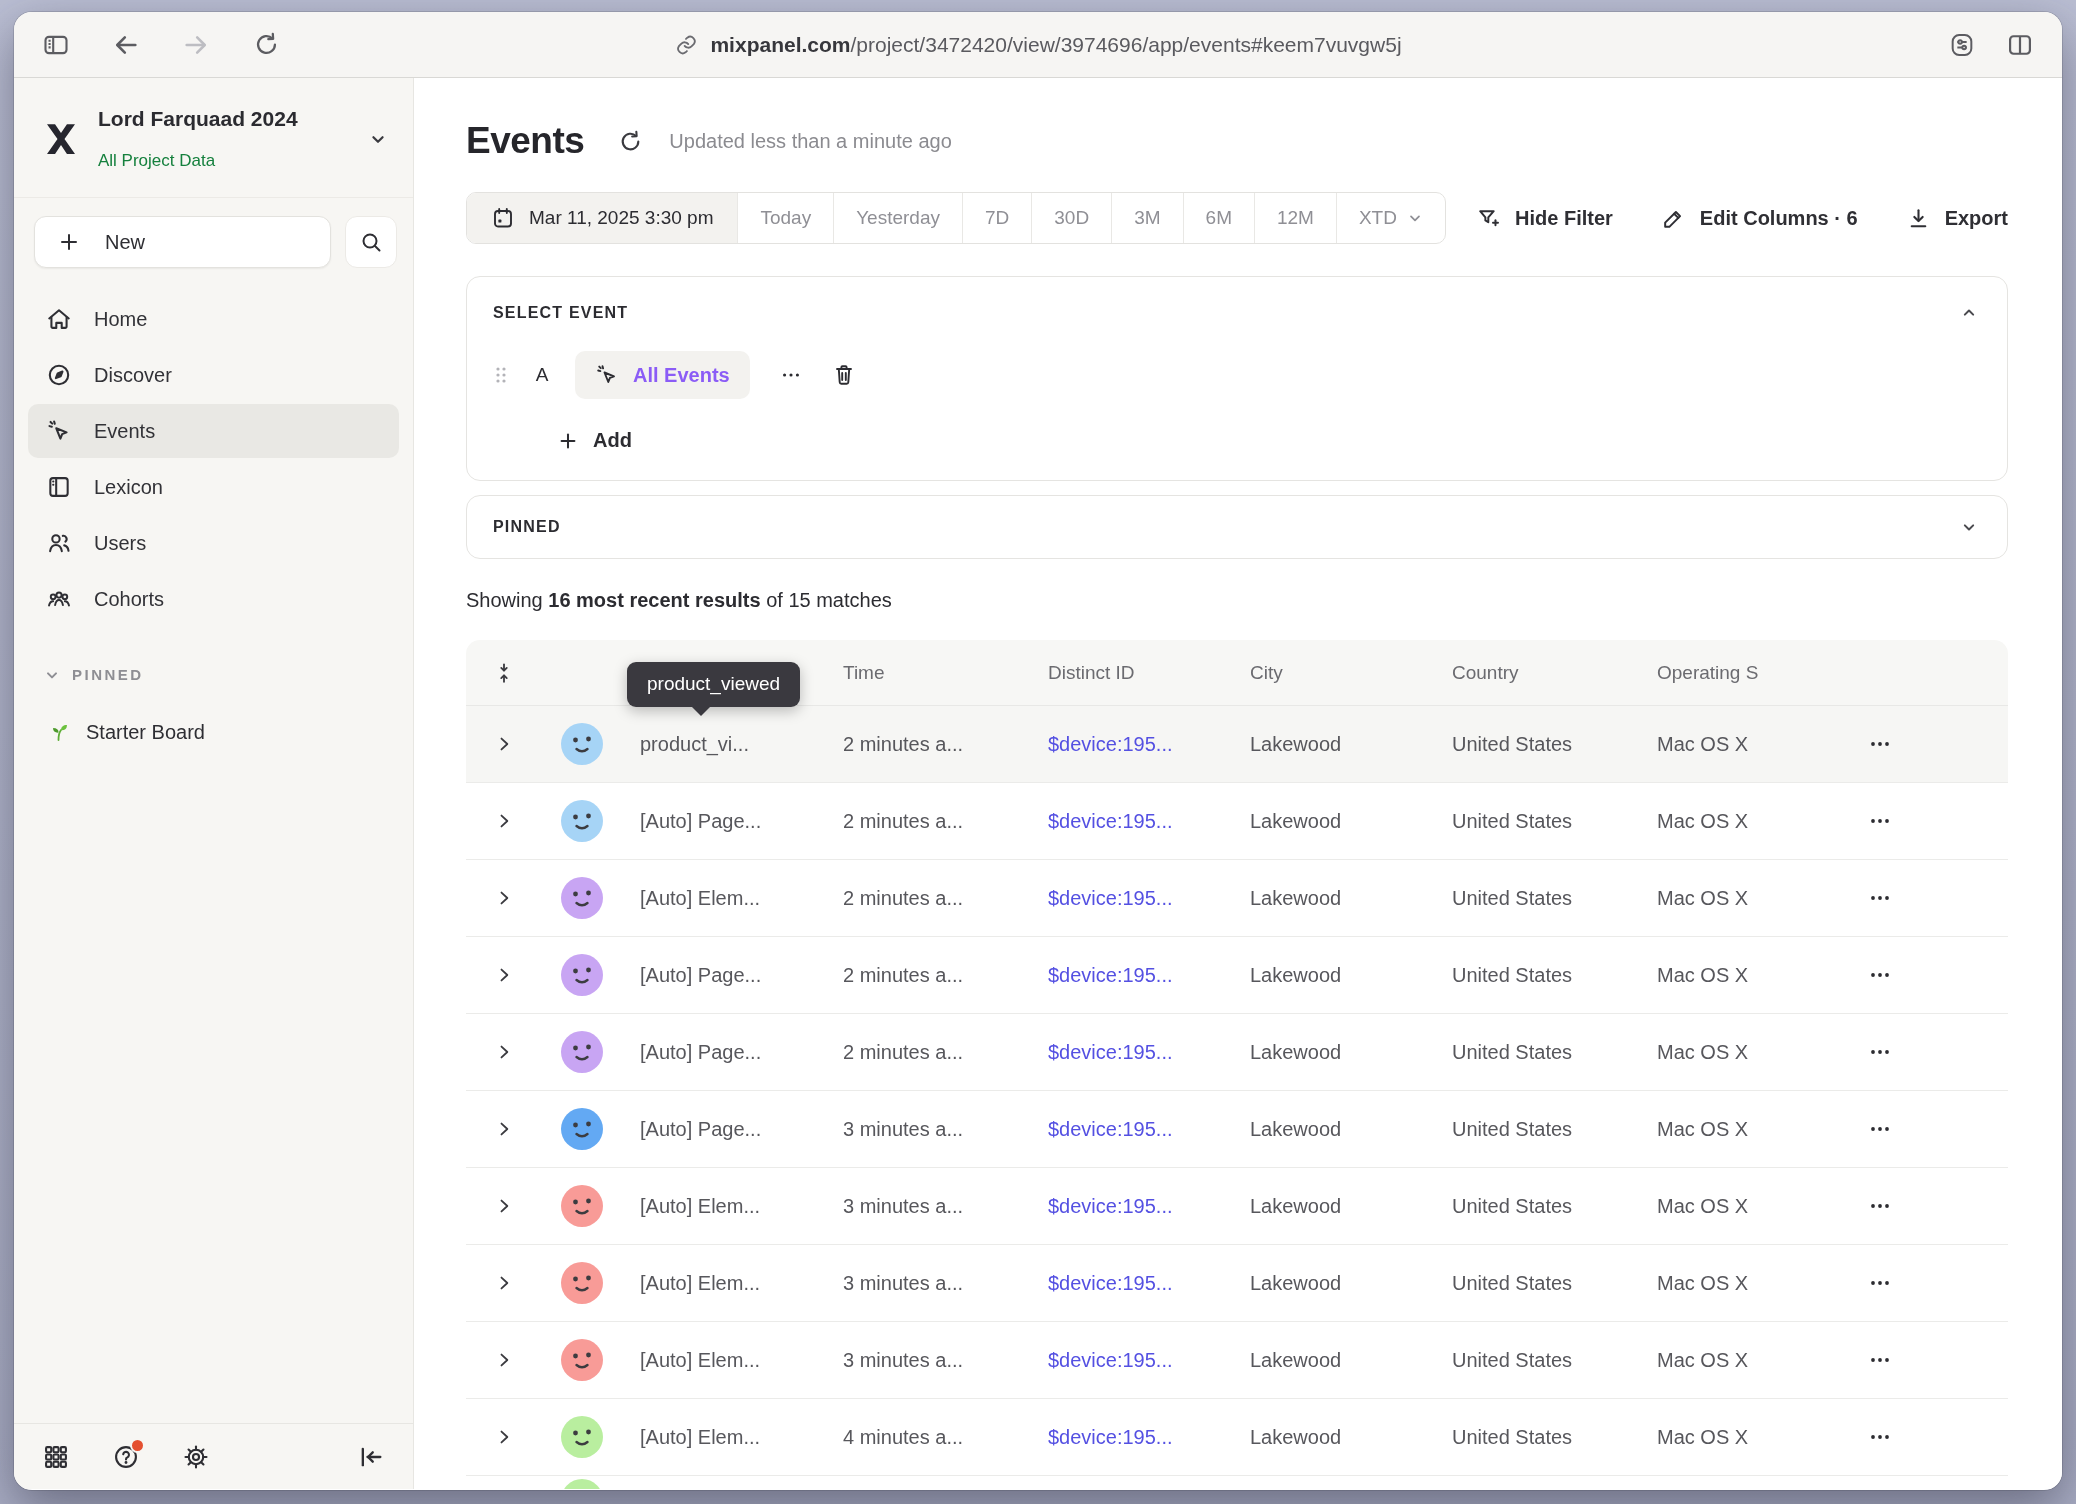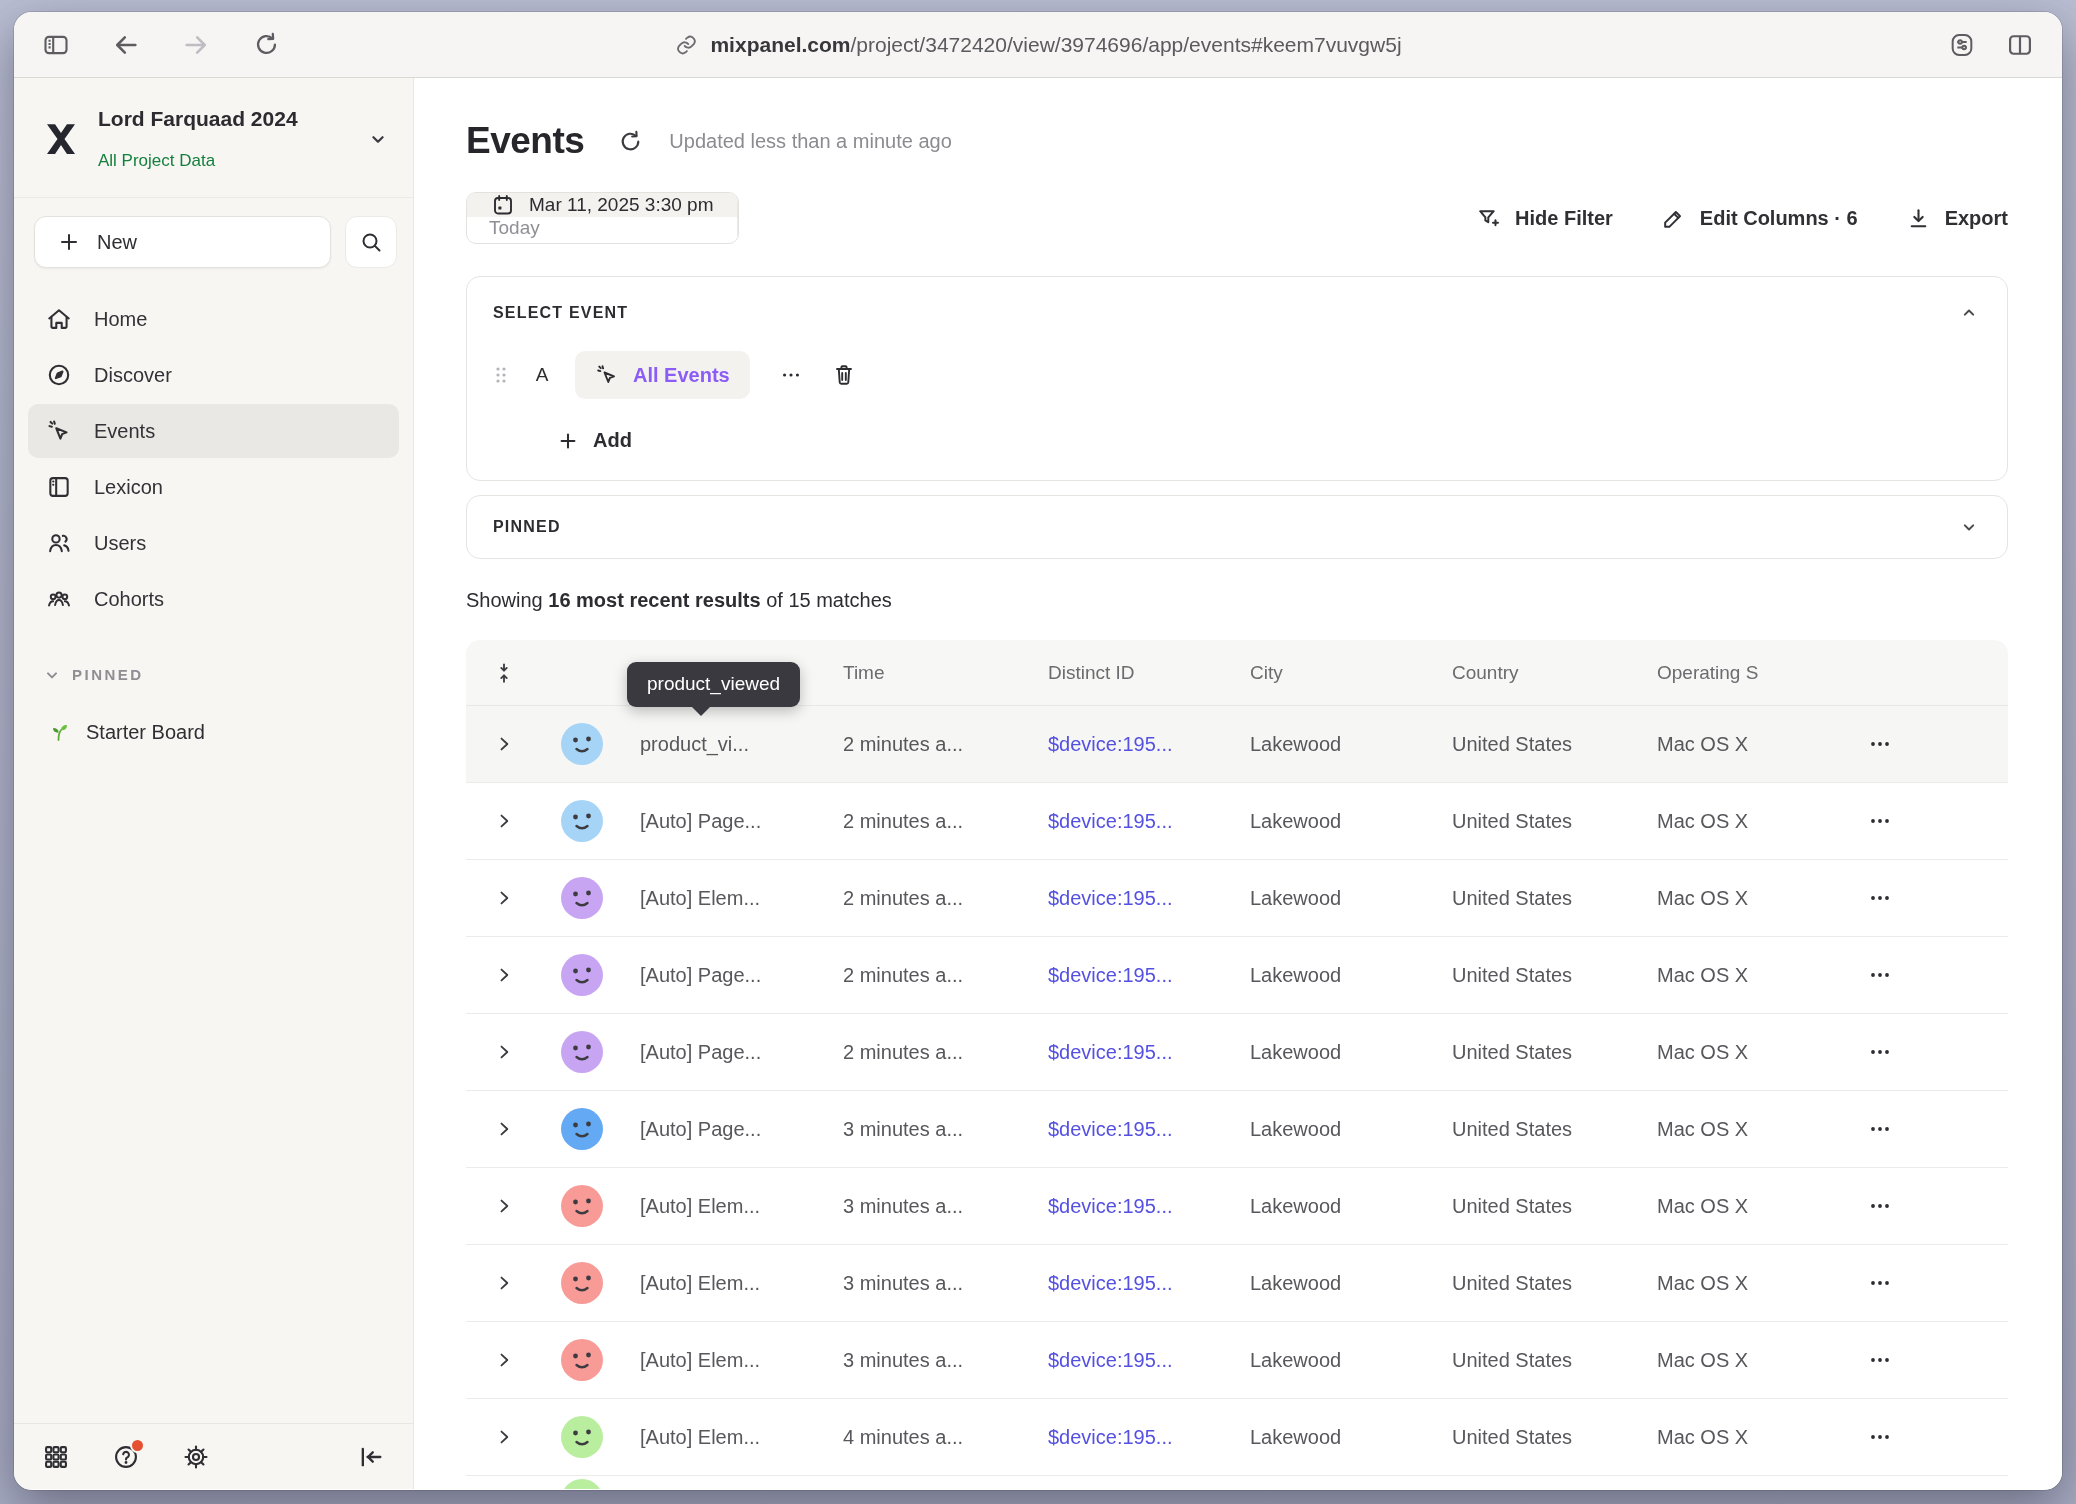--- a/index.html
+++ b/index.html
@@ -27,21 +27,21 @@
   .app { display:flex; height:calc(100% - 67px); }
 
   
   .sidebar { width:400px; background:#f7f6f3; border-right:1px solid #e7e6e2; position:relative; flex-shrink:0; }
   .project { display:flex; align-items:center; gap:16px; padding:28px 24px 26px 26px; border-bottom:1px solid #eceae6; cursor:pointer; }
   .project-name { font-size:21px; font-weight:700; color:#2b2b30; line-height:1.25; }
   .project-sub { font-size:17px; color:#15803d; margin-top:19px; }
   .project-chevron { margin-left:auto; color:#3a3a3f; }
   .newrow { display:flex; gap:14px; padding:18px 16px 10px 20px; align-items:center; }
   .btn-new { flex:1; height:52px; background:#fff; border:1px solid #e3e2de; border-radius:12px;
-    box-shadow:0 1px 2px rgba(0,0,0,.06); display:flex; align-items:center; gap:16px; padding:0 22px;
+    box-shadow:0 1px 2px rgba(0,0,0,.06); display:flex; align-items:center; gap:24px; padding:0 22px;
     font-size:20px; color:#2e2e33; cursor:pointer; }
   .btn-search { width:52px; height:52px; background:#fff; border:1px solid #eceae6; border-radius:12px;
     display:flex; align-items:center; justify-content:center; color:#2e2e33; cursor:pointer; }
   .nav { padding:14px 14px 0 14px; display:flex; flex-direction:column; gap:2px; }
   .nav-item { height:54px; display:flex; align-items:center; gap:22px; padding:0 18px;
     border-radius:10px; font-size:20px; color:#323237; cursor:pointer; }
   .nav-item.active { background:#e9e8e4; font-weight:500; }
   .nav-item .icn { width:26px; height:26px; color:#2e2e33; flex-shrink:0; }
   .pinned-hdr { margin:40px 0 0 30px; display:flex; align-items:center; gap:12px;
     font-size:15px; font-weight:700; letter-spacing:2.5px; color:#8e8e93; cursor:pointer; }
@@ -55,21 +55,21 @@
     background:#e45030; border:2px solid #f7f6f3; }
 
   
   .main { flex:1; background:#fff; position:relative; padding:38px 54px 0 52px; overflow:hidden; }
   .titlerow { display:flex; align-items:center; gap:26px; height:50px; }
   .page-title { font-size:37px; font-weight:700; color:#26262b; letter-spacing:-.5px; }
   .updated { font-size:20px; color:#8b8b90; }
   .refresh { color:#3a3a3f; cursor:pointer; display:inline-flex; margin-left:8px; }
 
   .controls { margin-top:26px; display:flex; align-items:center; }
-  .seg { display:flex; border:1.5px solid #e3e2df; border-radius:10px; overflow:hidden; height:52px; background:#fff;flex-direction:column; }
+  .seg { display:flex; border:1.5px solid #e3e2df; border-radius:10px; overflow:hidden; height:52px; background:#fff; }
   .seg > div { display:flex; align-items:center; padding:0 22px; font-size:19px; color:#8f8f95;
     border-right:1.5px solid #e9e8e5; cursor:pointer; white-space:nowrap; }
   .seg > div:last-child { border-right:none; }
   .seg .seg-date { background:#f3f2ef; color:#2c2c31; font-weight:500; gap:14px; padding:0 24px; }
   .seg .xtd { gap:10px; }
   .actions { margin-left:auto; display:flex; align-items:flex-end; gap:48px; }
   .act-btn { display:flex; align-items:center; gap:14px; font-size:20px; font-weight:600; color:#2f2f34; cursor:pointer; white-space:nowrap; }
 
   .card { border:1.5px solid #e5e4e1; border-radius:14px; background:#fff; }
   .card-select { margin-top:32px; padding:26px 28px 28px 26px; }

